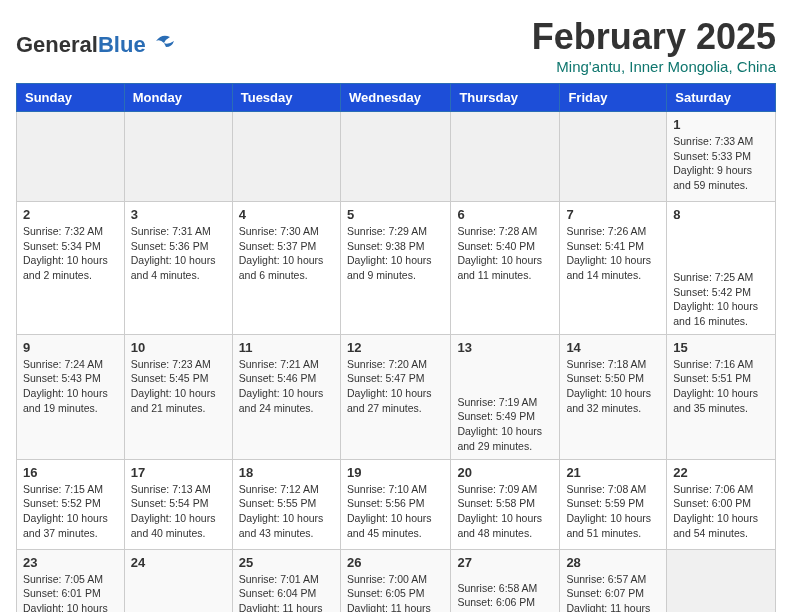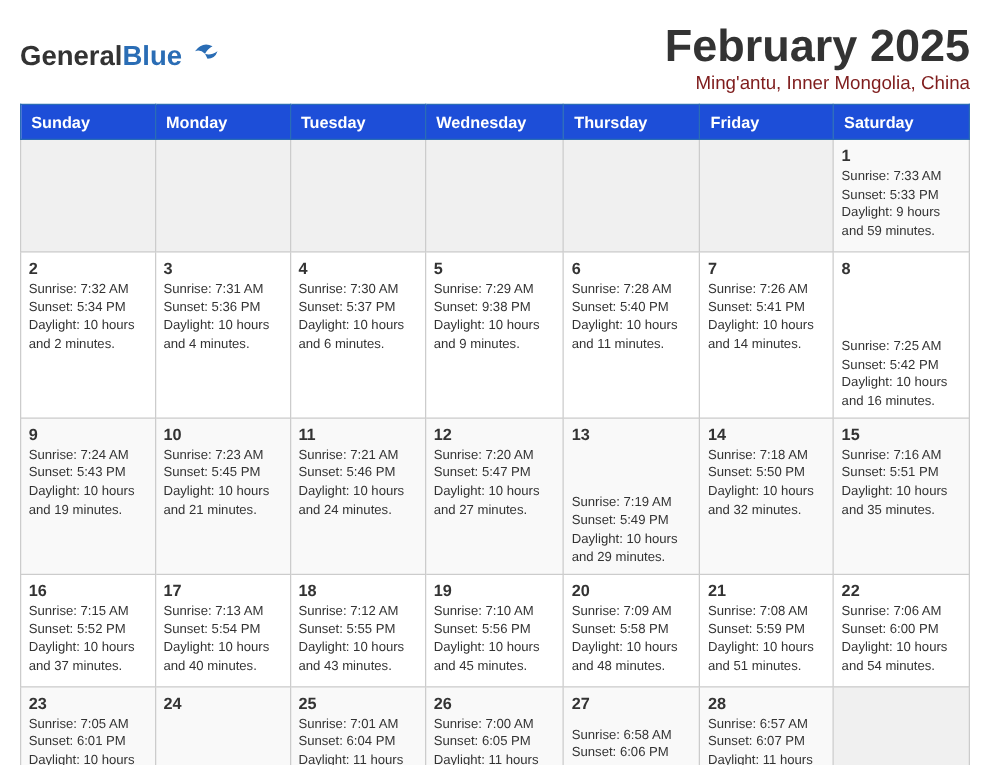--- a/index.html
+++ b/index.html
@@ -24,21 +24,21 @@
     .title-section {
       text-align: right;
     }
     .month-title {
       font-size: 36px;
       font-weight: bold;
       color: #333;
     }
     .location {
       font-size: 15px;
-      color: #7f1d1d;
+      color: #0f766e;
     }
     .calendar {
       width: 100%;
       border-collapse: collapse;
       border: 1px solid #ccc;
     }
     .calendar th {
       background-color: #1d4ed8;
       color: #fff;
       text-align: left;

